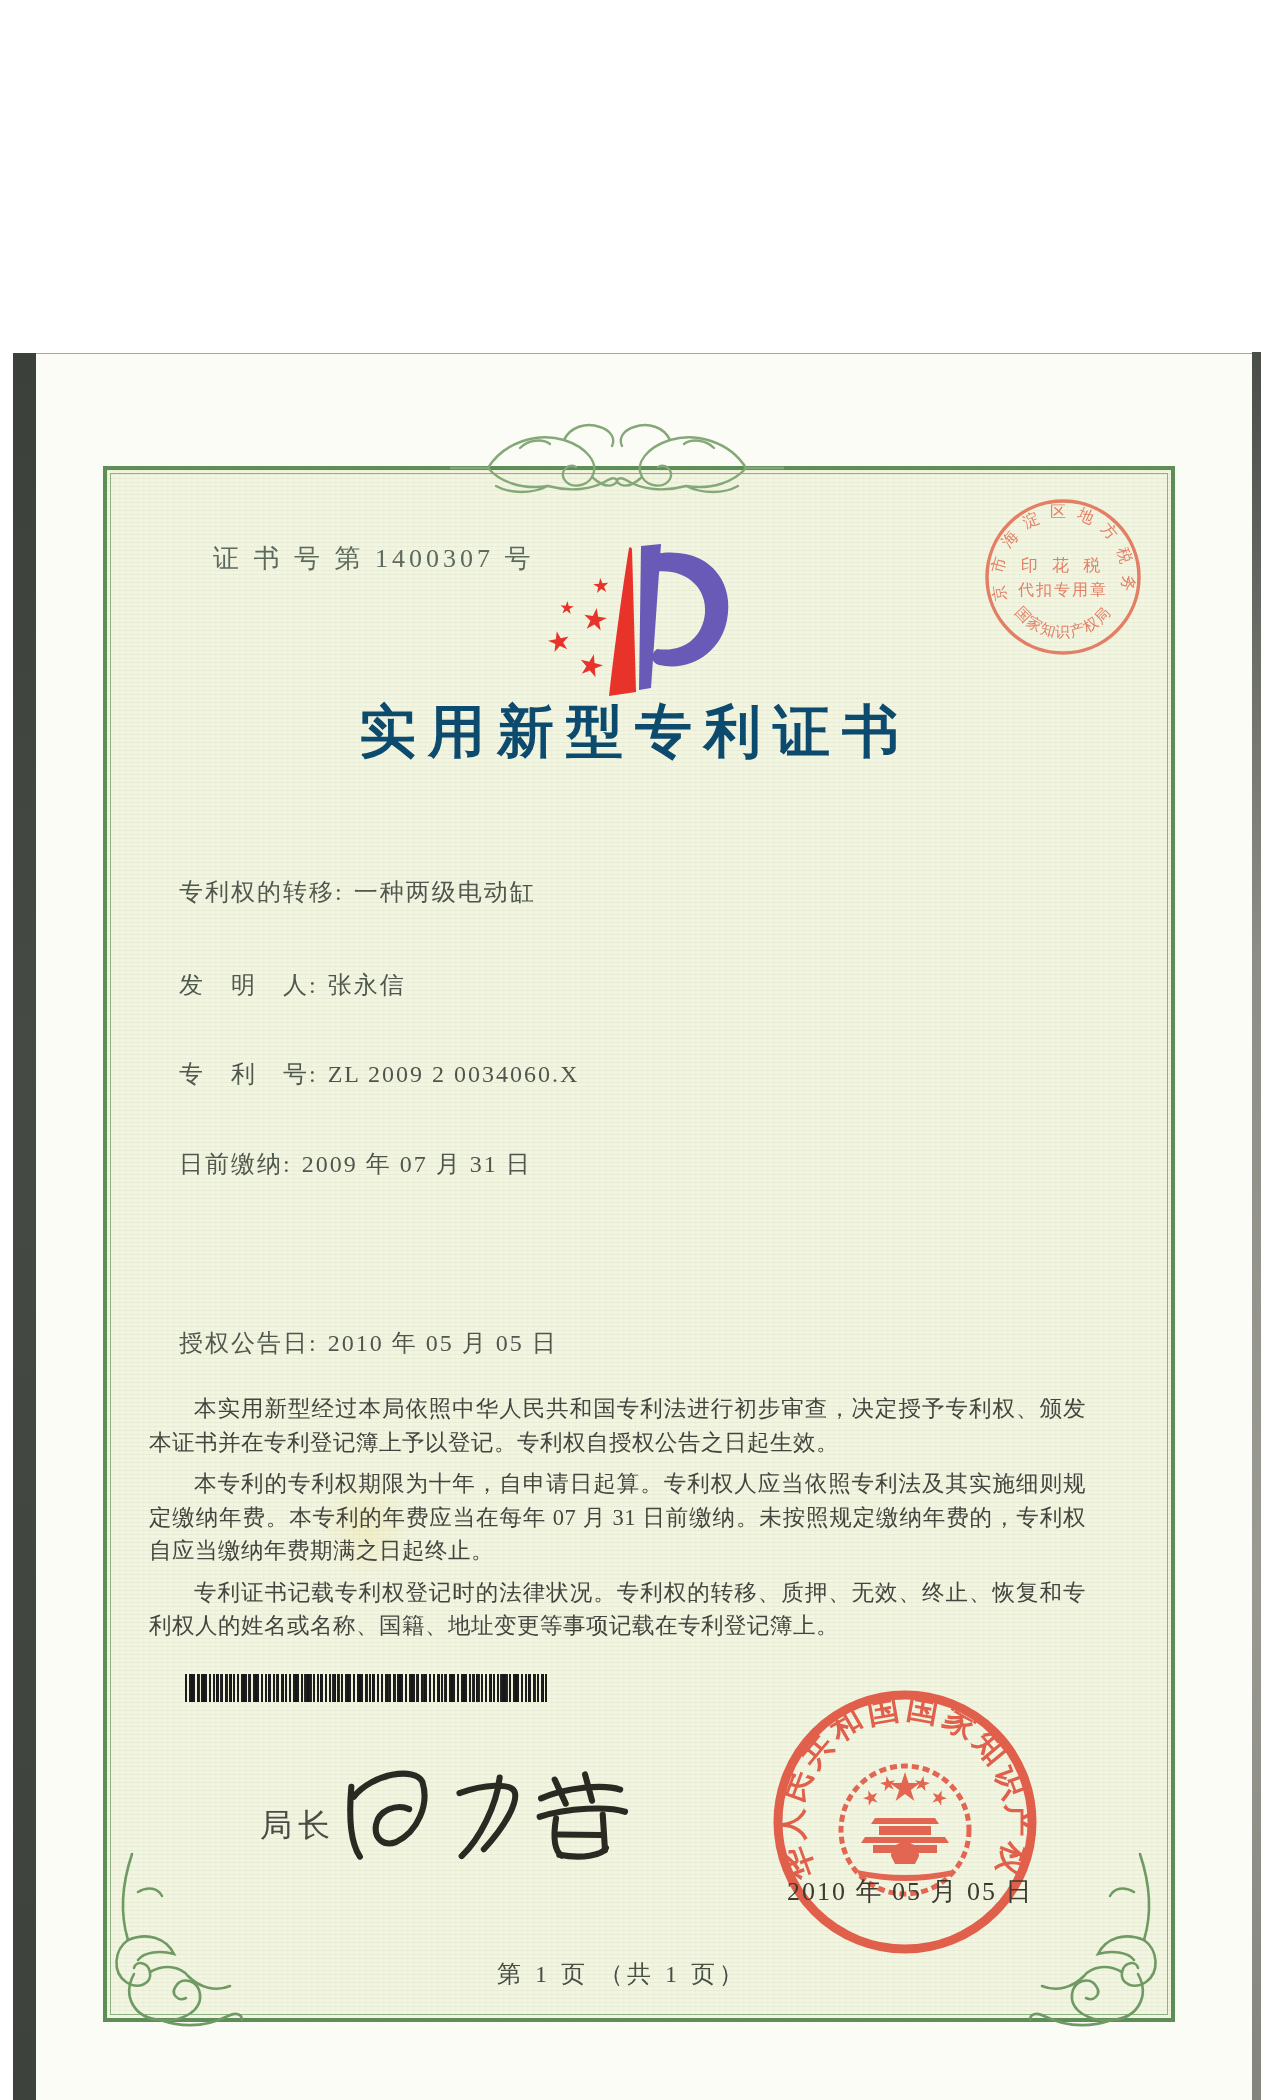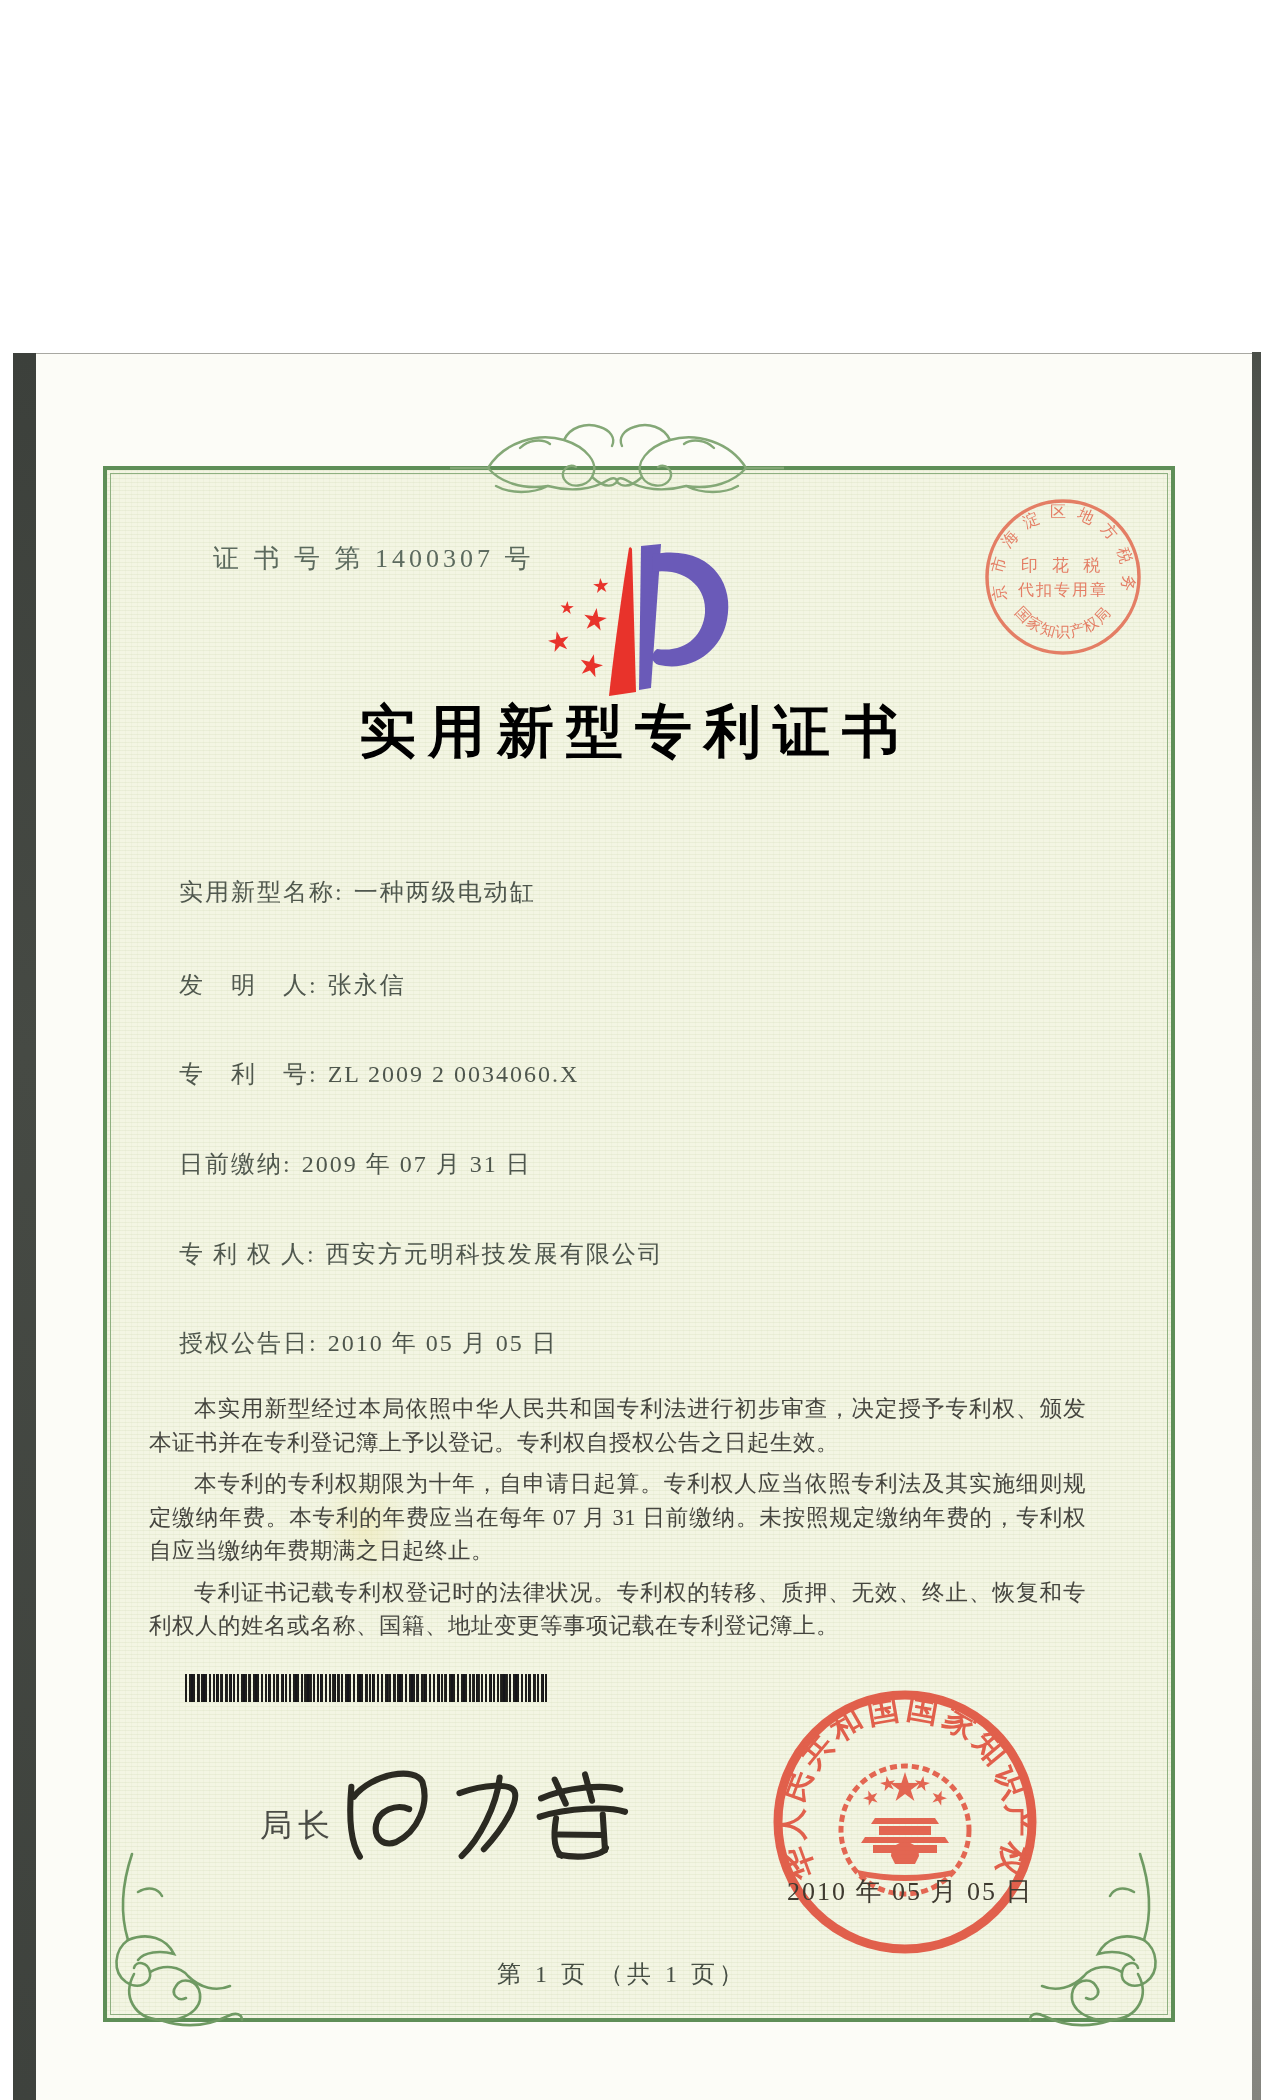--- a/index.html
+++ b/index.html
@@ -35,21 +35,21 @@
   }
   .ornament{position:absolute;pointer-events:none;}
   
   .cert-no{
     position:absolute;left:213px;top:541px;font-size:26px;letter-spacing:4px;
     color:#5c6a5e;white-space:nowrap;
   }
   .logo{position:absolute;left:533px;top:538px;width:218px;height:168px;}
   .title{
     position:absolute;left:103px;top:694px;width:1064px;text-align:center;
-    font-size:57px;font-weight:bold;color:#000000;letter-spacing:12px;white-space:nowrap;
+    font-size:57px;font-weight:bold;color:#0c4a6e;letter-spacing:12px;white-space:nowrap;
   }
   .field{
     position:absolute;left:179px;font-size:24px;color:#50584e;
     letter-spacing:2px;white-space:nowrap;
   }
   .field .val{margin-left:10px;color:#4e564d;}
   .body-block{
     position:absolute;left:141px;top:1384px;width:953px;
     font-size:22.5px;line-height:33.5px;color:#45453f;text-align:justify;
   }
@@ -147,33 +147,30 @@
     </g>
     <g fill="#6a5ab8">
       <path d="M108,8 L128,6 L118,150 L106,152 Z"></path>
       <path d="M120,16 C176,6 202,44 194,82 C188,114 158,134 126,127 C118,125 117,116 124,111 C152,115 170,98 172,75 C174,49 152,29 119,34 Z"></path>
     </g>
   </svg>
 
   <div class="title">实用新型专利证书</div>
 
   <div class="field" style="top:876px">
-    <span>实用新型名称:</span><span class="val">一种两级电动缸</span>
+    <span>专利权的转移:</span><span class="val">一种两级电动缸</span>
   </div>
   <div class="field" style="top:969px">
     <span>发　明　人:</span><span class="val">张永信</span>
   </div>
   <div class="field" style="top:1058px">
     <span>专　利　号:</span><span class="val">ZL 2009 2 0034060.X</span>
   </div>
   <div class="field" style="top:1148px">
     <span>日前缴纳:</span><span class="val">2009 年 07 月 31 日</span>
-  </div>
-  <div class="field" style="top:1238px">
-    <span>专 利 权 人:</span><span class="val">西安方元明科技发展有限公司</span>
   </div>
   <div class="field" style="top:1327px">
     <span>授权公告日:</span><span class="val">2010 年 05 月 05 日</span>
   </div>
 
   <div class="yellow-smudge"></div>
   <div class="body-block">
     <p>本实用新型经过本局依照中华人民共和国专利法进行初步审查，决定授予专利权、颁发本证书并在专利登记簿上予以登记。专利权自授权公告之日起生效。</p>
     <p>本专利的专利权期限为十年，自申请日起算。专利权人应当依照专利法及其实施细则规定缴纳年费。本专利的年费应当在每年 07 月 31 日前缴纳。未按照规定缴纳年费的，专利权自应当缴纳年费期满之日起终止。</p>
     <p>专利证书记载专利权登记时的法律状况。专利权的转移、质押、无效、终止、恢复和专利权人的姓名或名称、国籍、地址变更等事项记载在专利登记簿上。</p>

